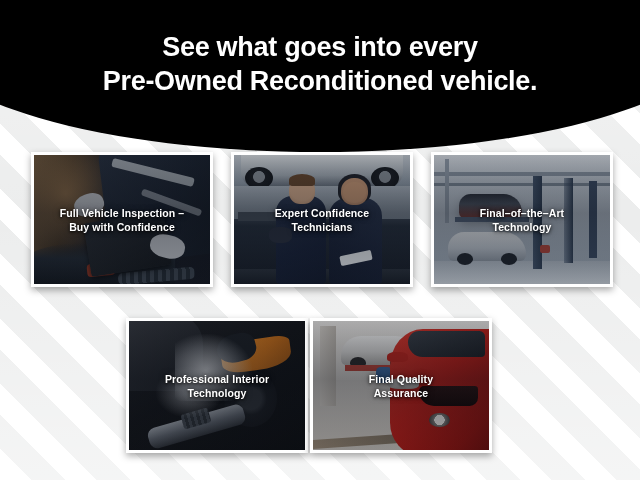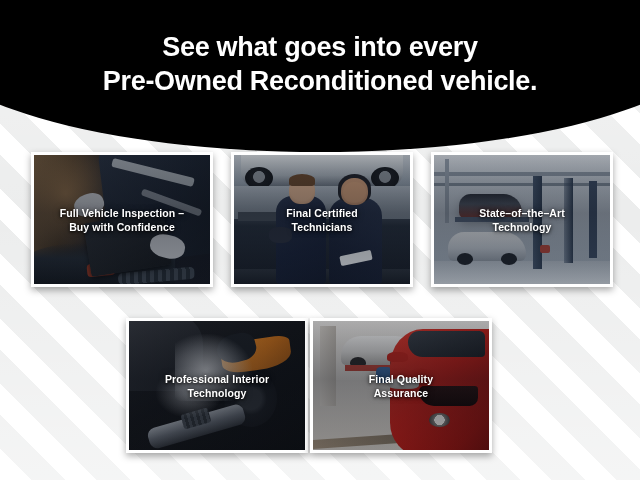--- a/index.html
+++ b/index.html
@@ -461,21 +461,21 @@
         <div class="man-head"></div>
         <div class="man-hair"></div>
         <div class="woman-body"></div>
         <div class="woman-hair"></div>
         <div class="woman-head"></div>
         <div class="woman-face"></div>
         <div class="gloves"></div>
         <div class="paper"></div>
       </div>
       <div class="card-scrim"></div>
-      <div class="card-caption">Final Certified
+      <div class="card-caption">Expert Confidence
 Technicians</div>
     </div>
 
     <div class="card card-r1c3">
       <div class="card-photo ph-shop">
         <div class="ceiling"></div>
         <div class="beam1"></div>
         <div class="beam2"></div>
         <div class="truss"></div>
         <div class="floor"></div>
@@ -483,21 +483,21 @@
         <div class="lift-arm"></div>
         <div class="silvercar"></div>
         <div class="sc-wheel1"></div>
         <div class="sc-wheel2"></div>
         <div class="post-a"></div>
         <div class="post-b"></div>
         <div class="post-c"></div>
         <div class="redbits"></div>
       </div>
       <div class="card-scrim"></div>
-      <div class="card-caption">State–of–the–Art
+      <div class="card-caption">Final–of–the–Art
 Technology</div>
     </div>
 
     <div class="card card-r2c1">
       <div class="card-photo ph-detail">
         <div class="panel"></div>
         <div class="speaker"></div>
         <div class="cloth"></div>
         <div class="hand"></div>
         <div class="nozzle"></div>

